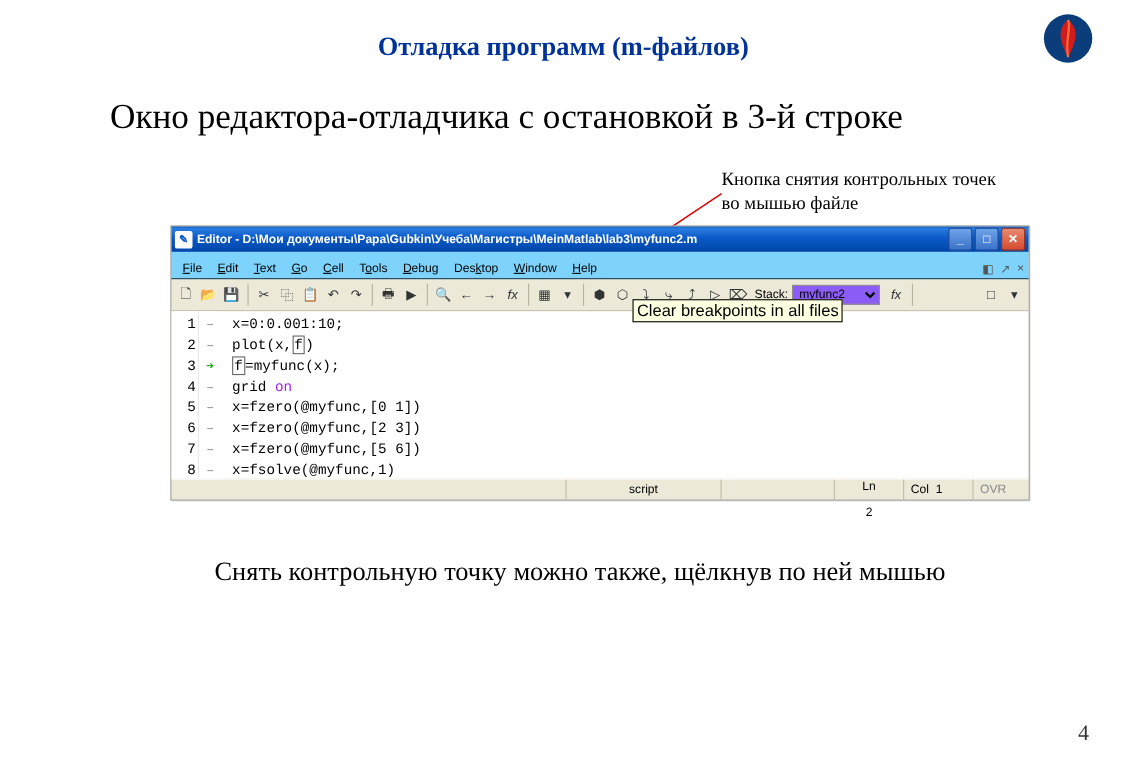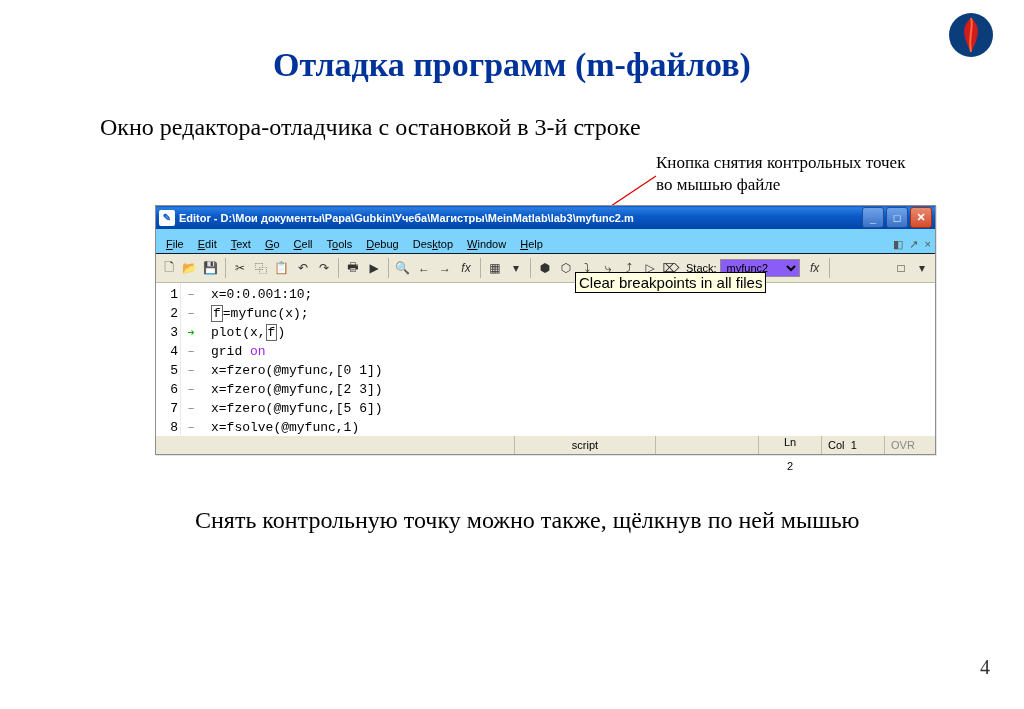--- a/index.html
+++ b/index.html
@@ -8,27 +8,27 @@
     width: 1024px;
     height: 709px;
     background: #fff;
     font-family: "Times New Roman", serif;
     position: relative;
     overflow: hidden;
   }
   .slide-title {
     text-align: center;
     color: #003399;
-    font-size: 34px;
+    font-size: 24px;
     font-weight: bold;
-    margin-top: 46px;
+    margin-top: 30px;
   }
   .subtitle {
     color: #000;
-    font-size: 24px;
+    font-size: 32px;
     margin-left: 100px;
     margin-top: 30px;
   }
   .annotation {
     position: absolute;
     left: 656px;
     top: 152px;
     font-size: 17px;
     color: #000;
     line-height: 1.3;
@@ -270,22 +270,22 @@
           <span class="green-arrow">➔</span>
         </div>
       <div class="bp-row">–</div>
       <div class="bp-row">–</div>
       <div class="bp-row">–</div>
       <div class="bp-row">–</div>
       <div class="bp-row">–</div>
     </div>
     <div class="code-lines">
       <div class="code-line">x=0:0.001:10;</div>
+      <div class="code-line"><span>plot(x,</span><span class="var-box">f</span><span>)</span></div>
       <div class="code-line"><span class="var-box">f</span><span>=myfunc(x);</span></div>
-      <div class="code-line"><span>plot(x,</span><span class="var-box">f</span><span>)</span></div>
       <div class="code-line"><span>grid </span><span class="kw-str">on</span></div>
       <div class="code-line">x=fzero(@myfunc,[0 1])</div>
       <div class="code-line">x=fzero(@myfunc,[2 3])</div>
       <div class="code-line">x=fzero(@myfunc,[5 6])</div>
       <div class="code-line">x=fsolve(@myfunc,1)</div>
     </div>
   </div>
 
   <div class="statusbar">
     <div class="status-cell sb-big"></div>

